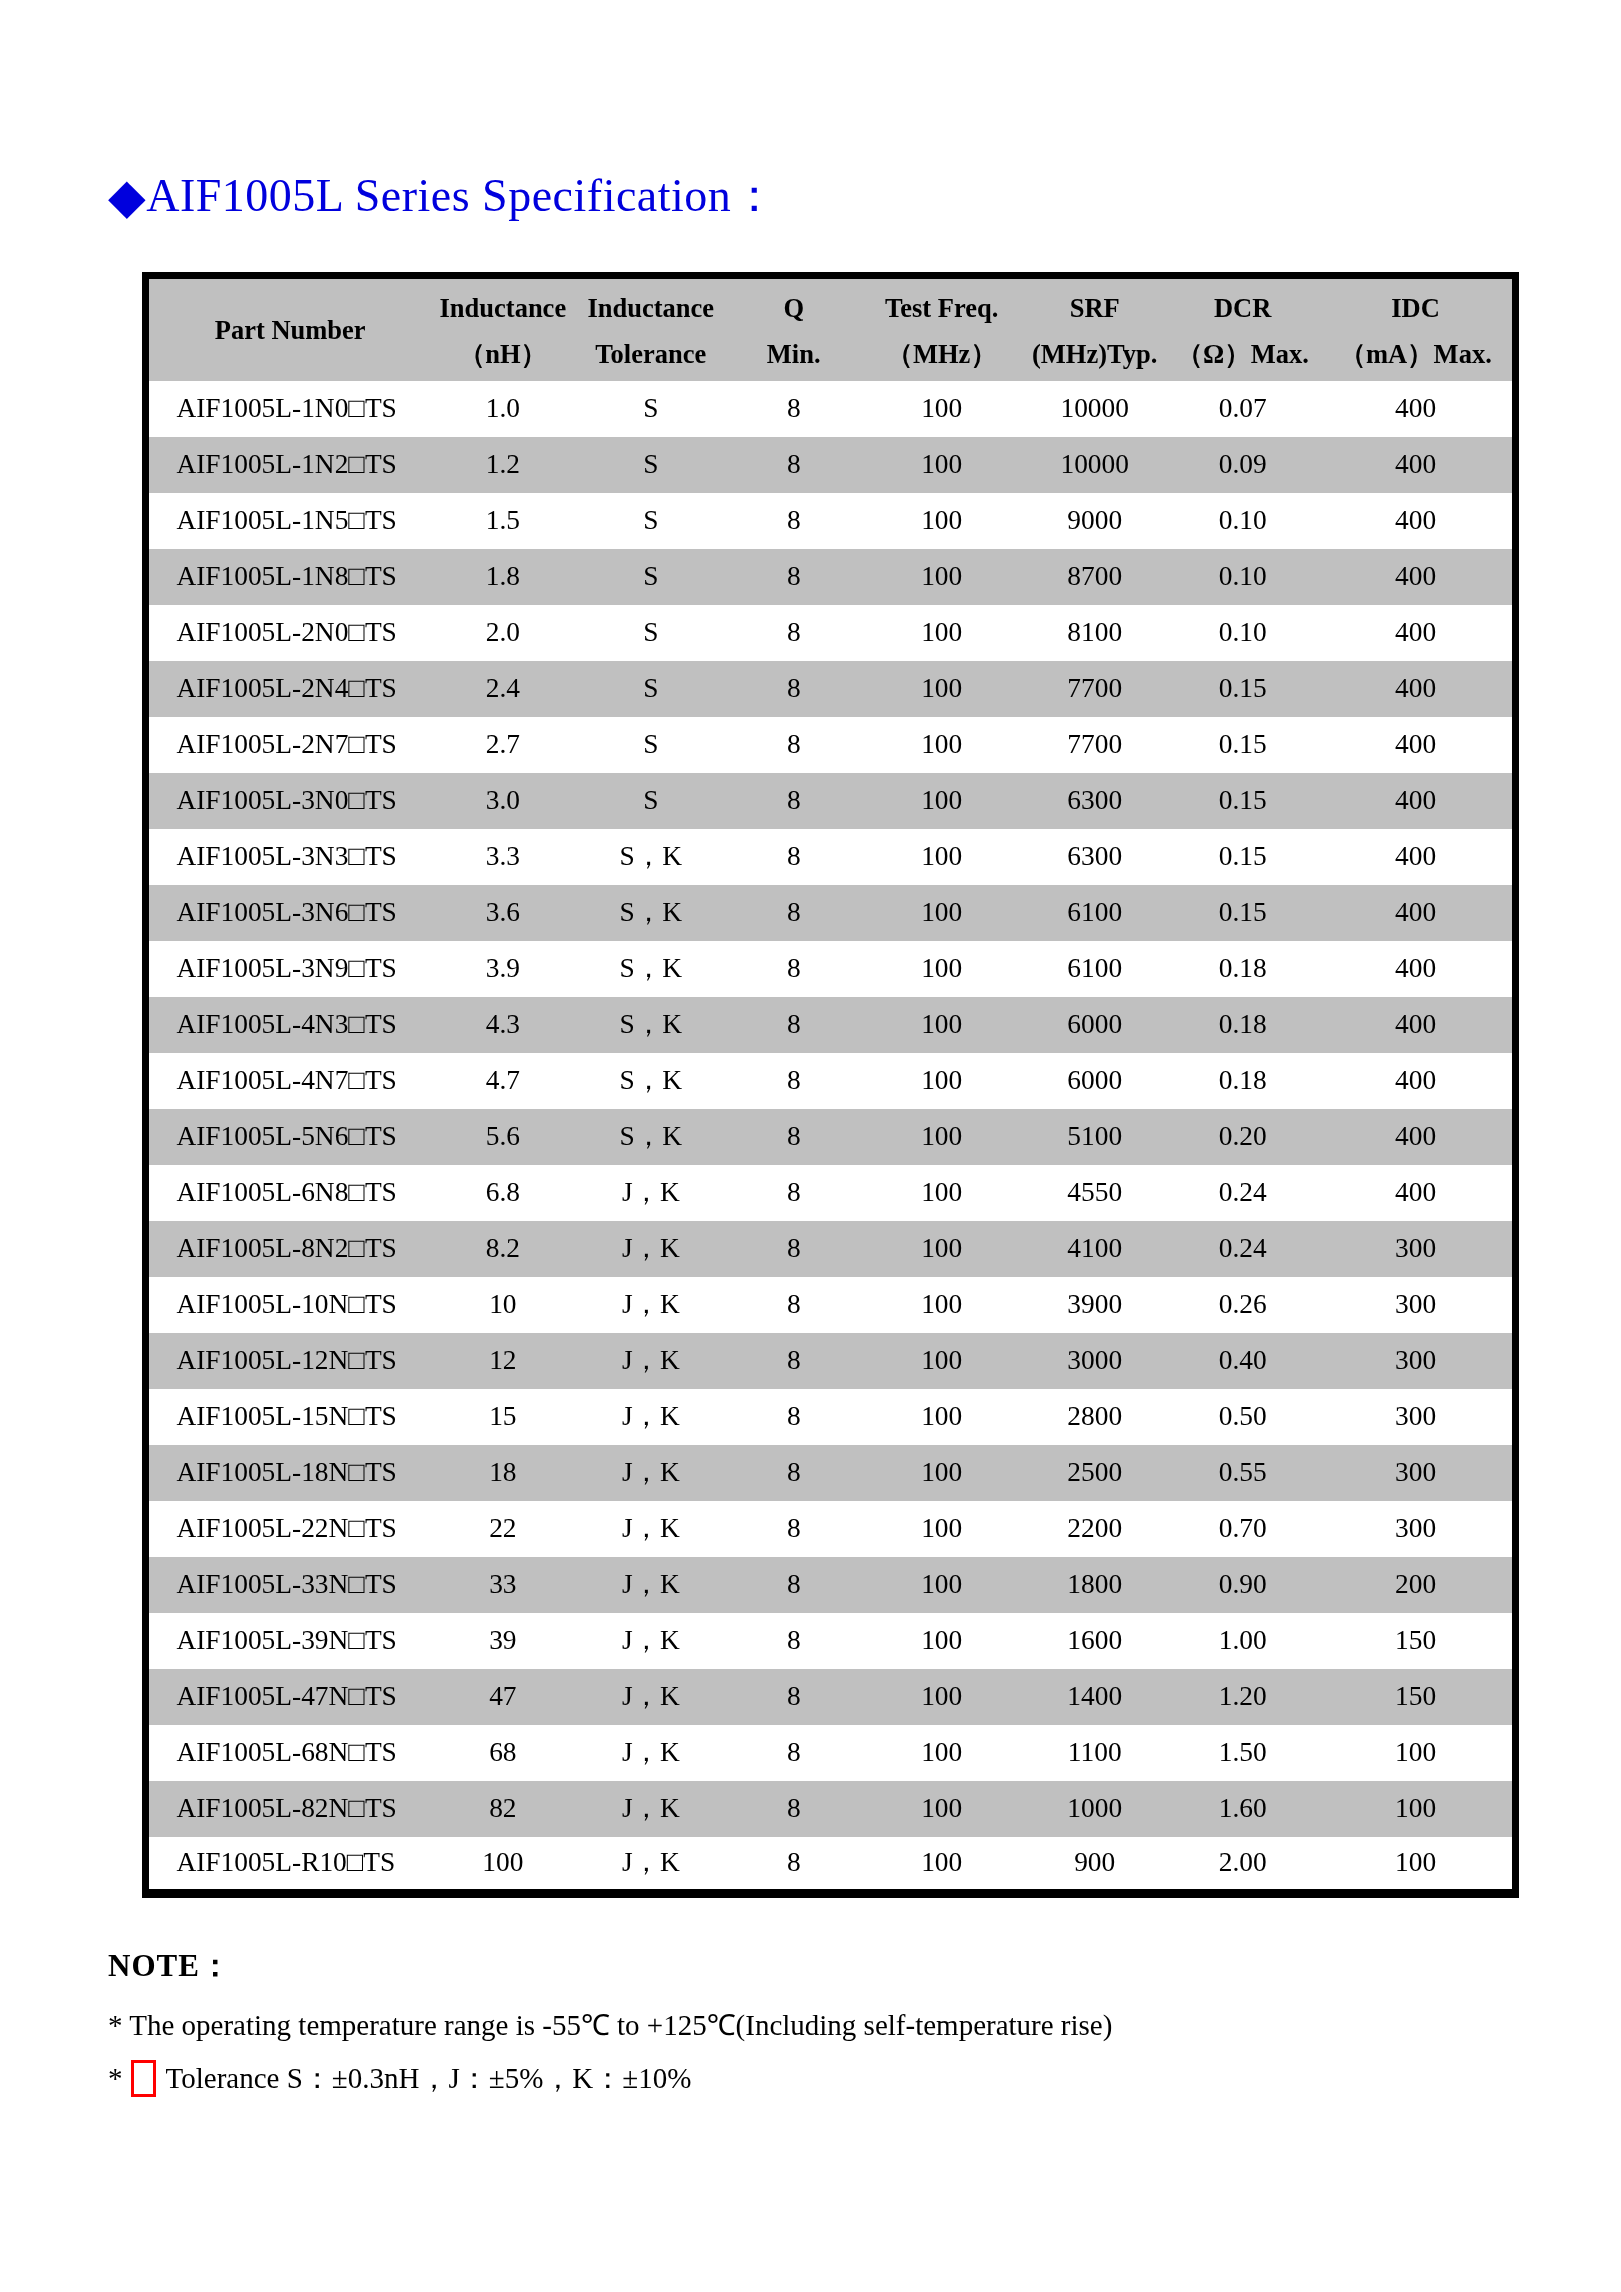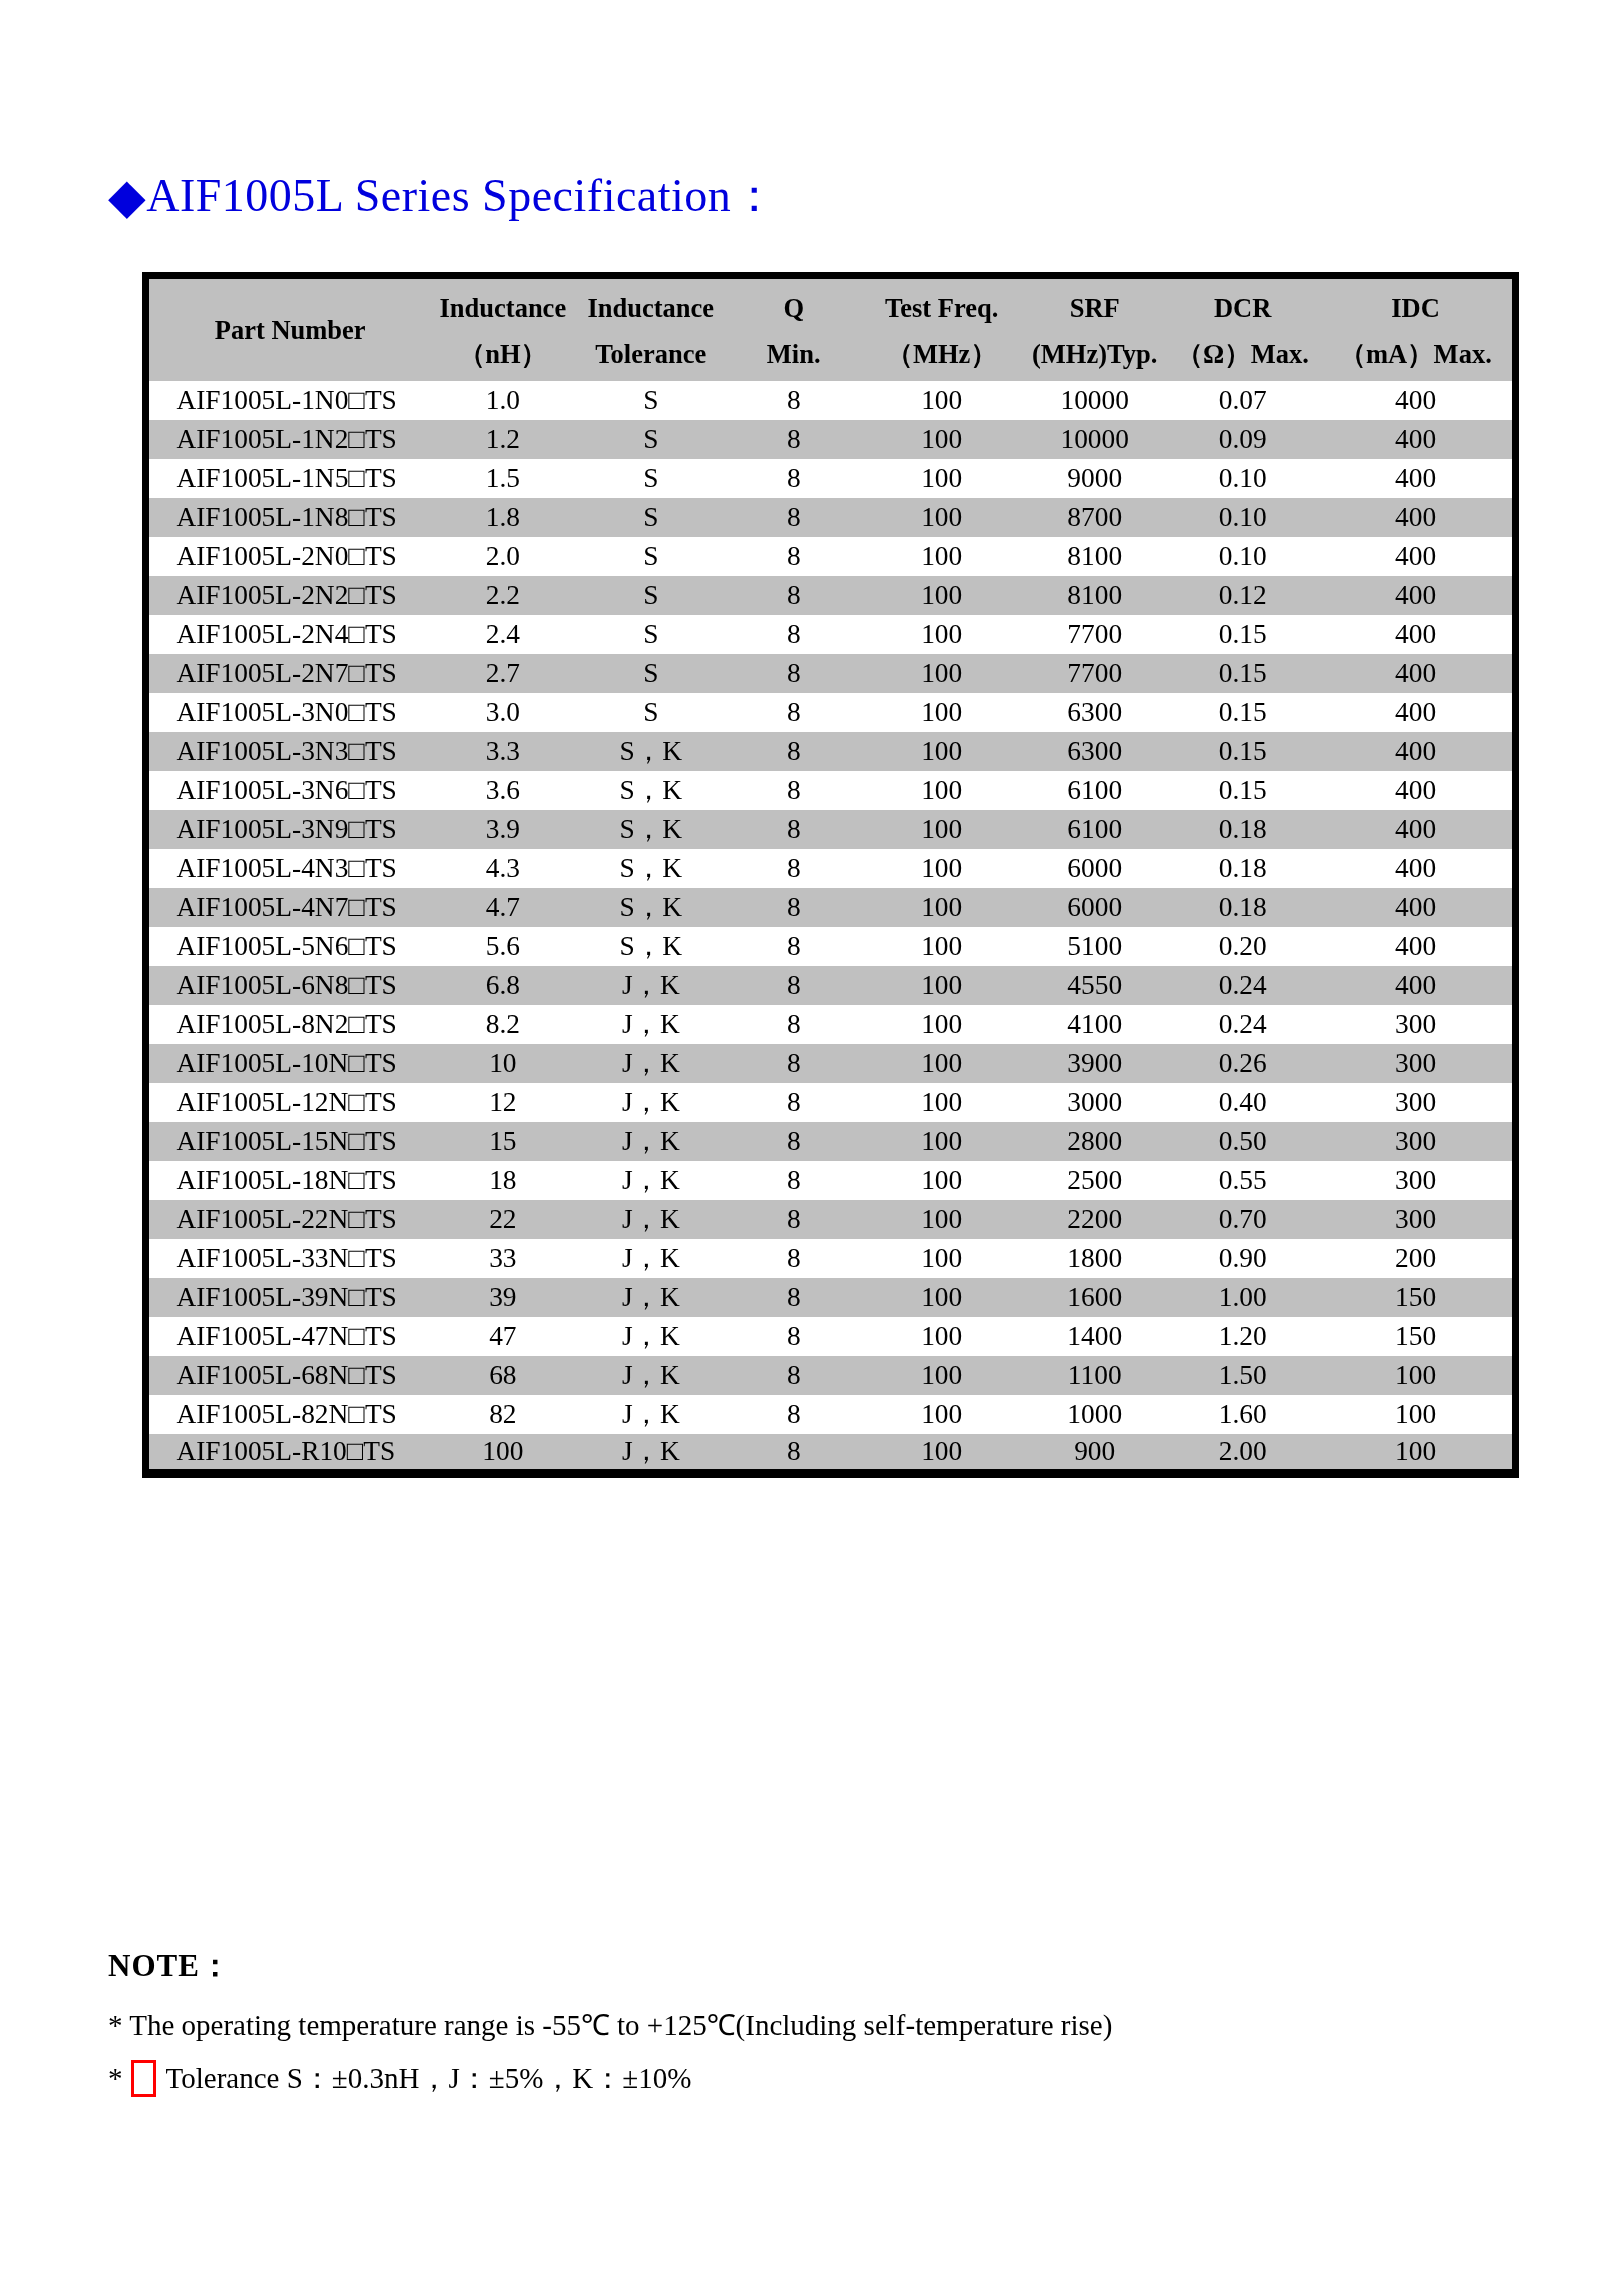--- a/index.html
+++ b/index.html
@@ -30,21 +30,21 @@
     border:7.8px solid var(--table-border);
     border-bottom-width:9.8px;
   }
   table.spec thead tr{height:102px;background:var(--header-gray);}
   table.spec th{
     font-weight:bold;font-size:26.5px;padding:0;vertical-align:top;
   }
   .hdr-two{display:flex;flex-direction:column;justify-content:space-between;height:102px;padding:15.7px 0 13.7px 0;gap:16px;}
   .hdr-one{display:flex;align-items:center;justify-content:center;height:102px;}
   .hdr-two div{line-height:1;}
-  table.spec tbody tr{height:39px;font-size:27.4px;}
+  table.spec tbody tr{height:56px;font-size:27.4px;}
   table.spec tbody tr:nth-child(even){background:var(--row-alt-gray);}
   table.spec td{text-align:center;padding:0;line-height:1;}
   table.spec td.part{text-align:left;padding-left:27.4px;white-space:nowrap;}
   .notes{position:absolute;left:108px;top:1945px;}
   .note-head{font-weight:bold;font-size:31px;letter-spacing:1px;}
   .note-line{font-size:29px;margin-top:16.7px;white-space:nowrap;}
   .red-box{
     display:inline-block;width:24.5px;height:37px;
     border:3.9px solid var(--note-box-red);
     vertical-align:-8.8px;margin:0 9.8px 0 8.8px;background:#fff;
@@ -162,30 +162,20 @@
     <td class="part">AIF1005L-2N0□TS</td>
     <td>2.0</td>
     <td>S</td>
     <td>8</td>
     <td>100</td>
     <td>8100</td>
     <td>0.10</td>
     <td>400</td>
   </tr>
       <tr class="data-row">
-    <td class="part">AIF1005L-2N2□TS</td>
-    <td>2.2</td>
-    <td>S</td>
-    <td>8</td>
-    <td>100</td>
-    <td>8100</td>
-    <td>0.12</td>
-    <td>400</td>
-  </tr>
-      <tr class="data-row">
     <td class="part">AIF1005L-2N4□TS</td>
     <td>2.4</td>
     <td>S</td>
     <td>8</td>
     <td>100</td>
     <td>7700</td>
     <td>0.15</td>
     <td>400</td>
   </tr>
       <tr class="data-row">

